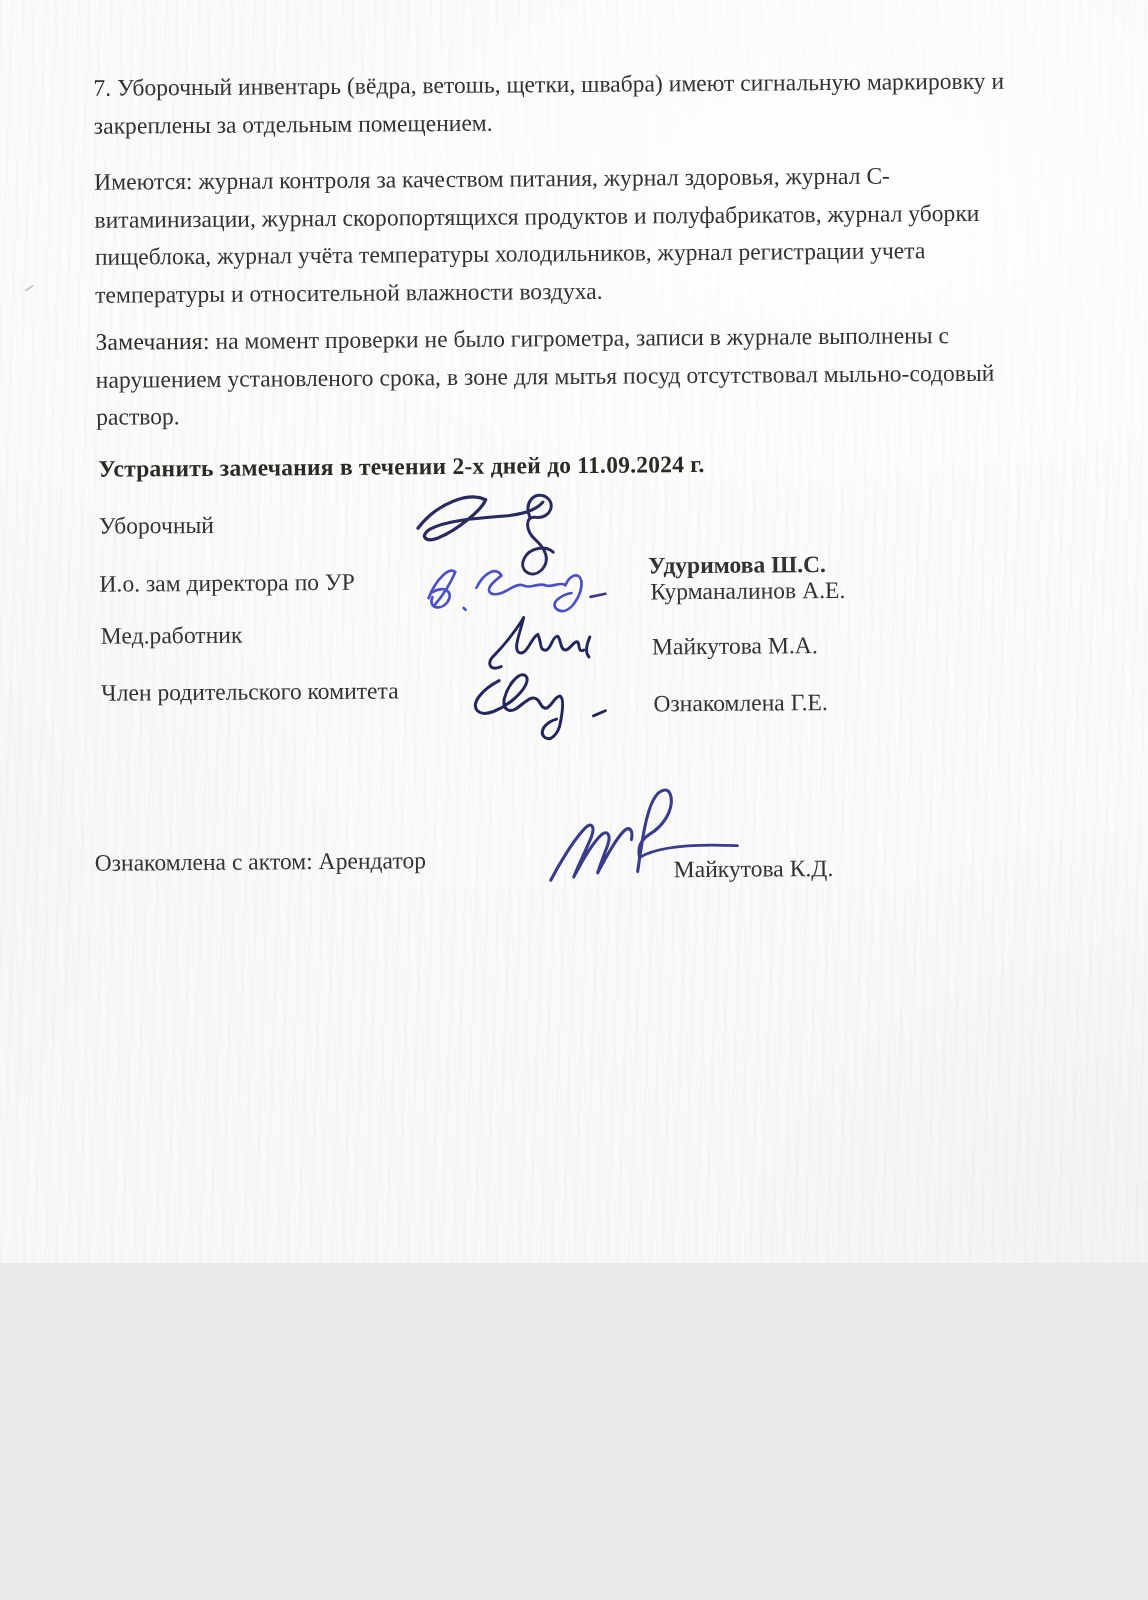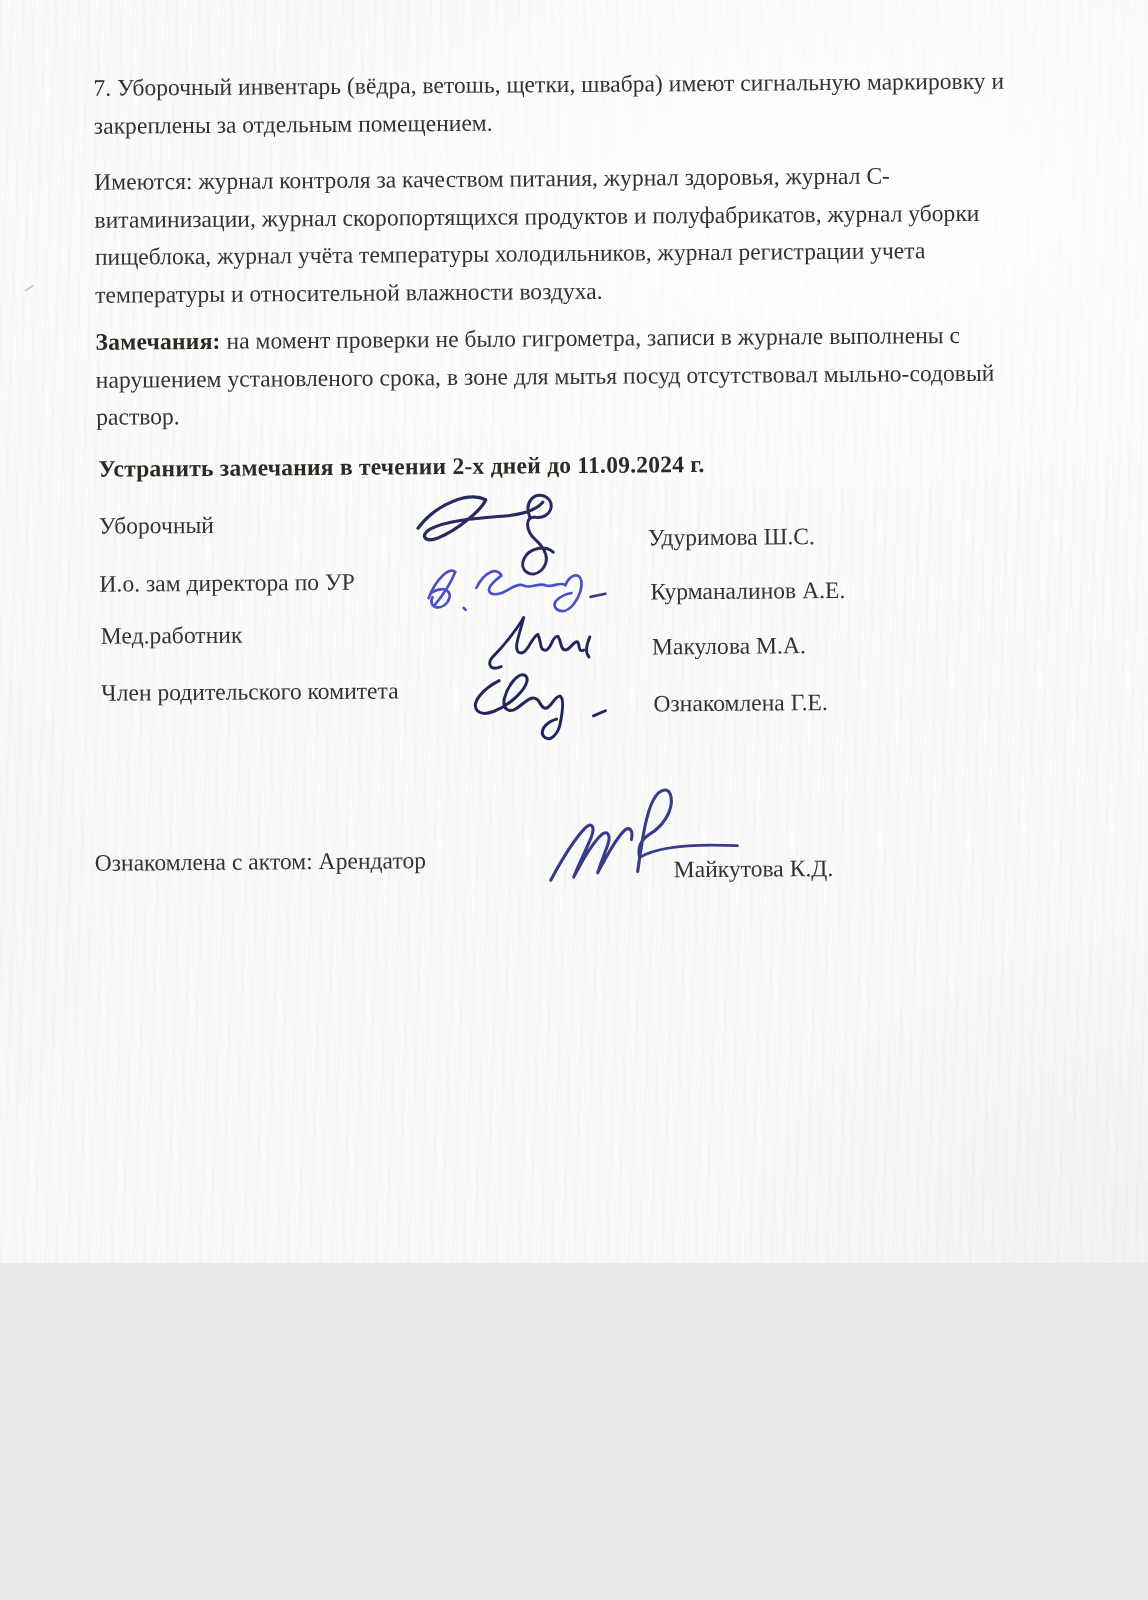--- a/index.html
+++ b/index.html
@@ -22,28 +22,28 @@
   .content{
     position:absolute;inset:0;
     transform:rotate(-0.45deg);
     transform-origin:50% 42%;
   }
   .para{position:absolute;font-size:23.6px;line-height:37.6px;}
   .line{white-space:nowrap;}
   .p1{left:97px;top:66px;}
   .p2{left:97px;top:160px;}
   .p3{left:97px;top:320px;}
-  .p3 b{font-weight:700;color:#2b2a27;letter-spacing:.2px;}
+  .p3 b{font-weight:400;color:#2b2a27;letter-spacing:.2px;}
   .deadline{left:99px;top:447px;font-weight:700;color:#2b2a27;letter-spacing:.2px;white-space:nowrap;}
   .role,.name{position:absolute;font-size:23.6px;line-height:37.6px;white-space:nowrap;}
   .r0{left:99px;top:504px;}
   .r1{left:99px;top:562px;}
   .r2{left:100px;top:614px;}
   .r3{left:100px;top:671px;}
-  .n0{left:648px;top:520px;}
+  .n0{left:648px;top:548px;font-weight:bold;}
   .n1{left:650px;top:574px;}
   .n2{left:651px;top:629px;}
   .n3{left:652px;top:686px;}
   .ack-label{left:92px;top:841px;}
   .ack-name{left:647px;top:852px;margin-left:24px;}
   .sig{position:absolute;}
   .sig path{fill:none;stroke-linecap:round;stroke-linejoin:round;}
   .sig1{left:412px;top:487px;}
   .sig2{left:418px;top:545px;}
   .sig3{left:478px;top:612px;}
@@ -80,21 +80,21 @@
 
     <div class="para deadline">Устранить замечания в течении 2-х дней до 11.09.2024 г.</div>
 
     <div class="role r0">Уборочный</div>
     <div class="role r1">И.о. зам директора по УР</div>
     <div class="role r2">Мед.работник</div>
     <div class="role r3">Член родительского комитета</div>
 
     <div class="name n0">Удуримова Ш.С.</div>
     <div class="name n1">Курманалинов А.Е.</div>
-    <div class="name n2">Макулова М.А.</div>
+    <div class="name n2">Майкутова М.А.</div>
     <div class="name n3">Ознакомлена Г.Е.</div>
 
     <svg class="sig sig1" width="172" height="108" viewBox="0 0 172 108">
       <path d="M6 40 C26 14, 58 4, 74 12 C70 22, 46 42, 26 50 C12 55, 8 47, 18 41 C38 31, 74 30, 98 28 C114 26, 126 21, 131 15" stroke="#282a60" stroke-width="3.2"></path>
       <path d="M118 30 C112 15, 122 5, 133 9 C145 15, 139 32, 124 30 C112 28, 114 44, 123 52 C133 61, 139 73, 129 83 C119 92, 106 83, 112 71 C118 60, 133 58, 141 65" stroke="#282a60" stroke-width="3"></path>
     </svg>
 
     <svg class="sig sig2" width="190" height="78" viewBox="0 0 190 78">
       <path d="M10 52 C18 32, 31 21, 37 26 C31 40, 22 52, 16 59" stroke="#4c50c8" stroke-width="2.7"></path>
       <path d="M14 46 C27 39, 35 46, 29 56 C22 65, 9 62, 14 51" stroke="#4c50c8" stroke-width="2.7"></path>

